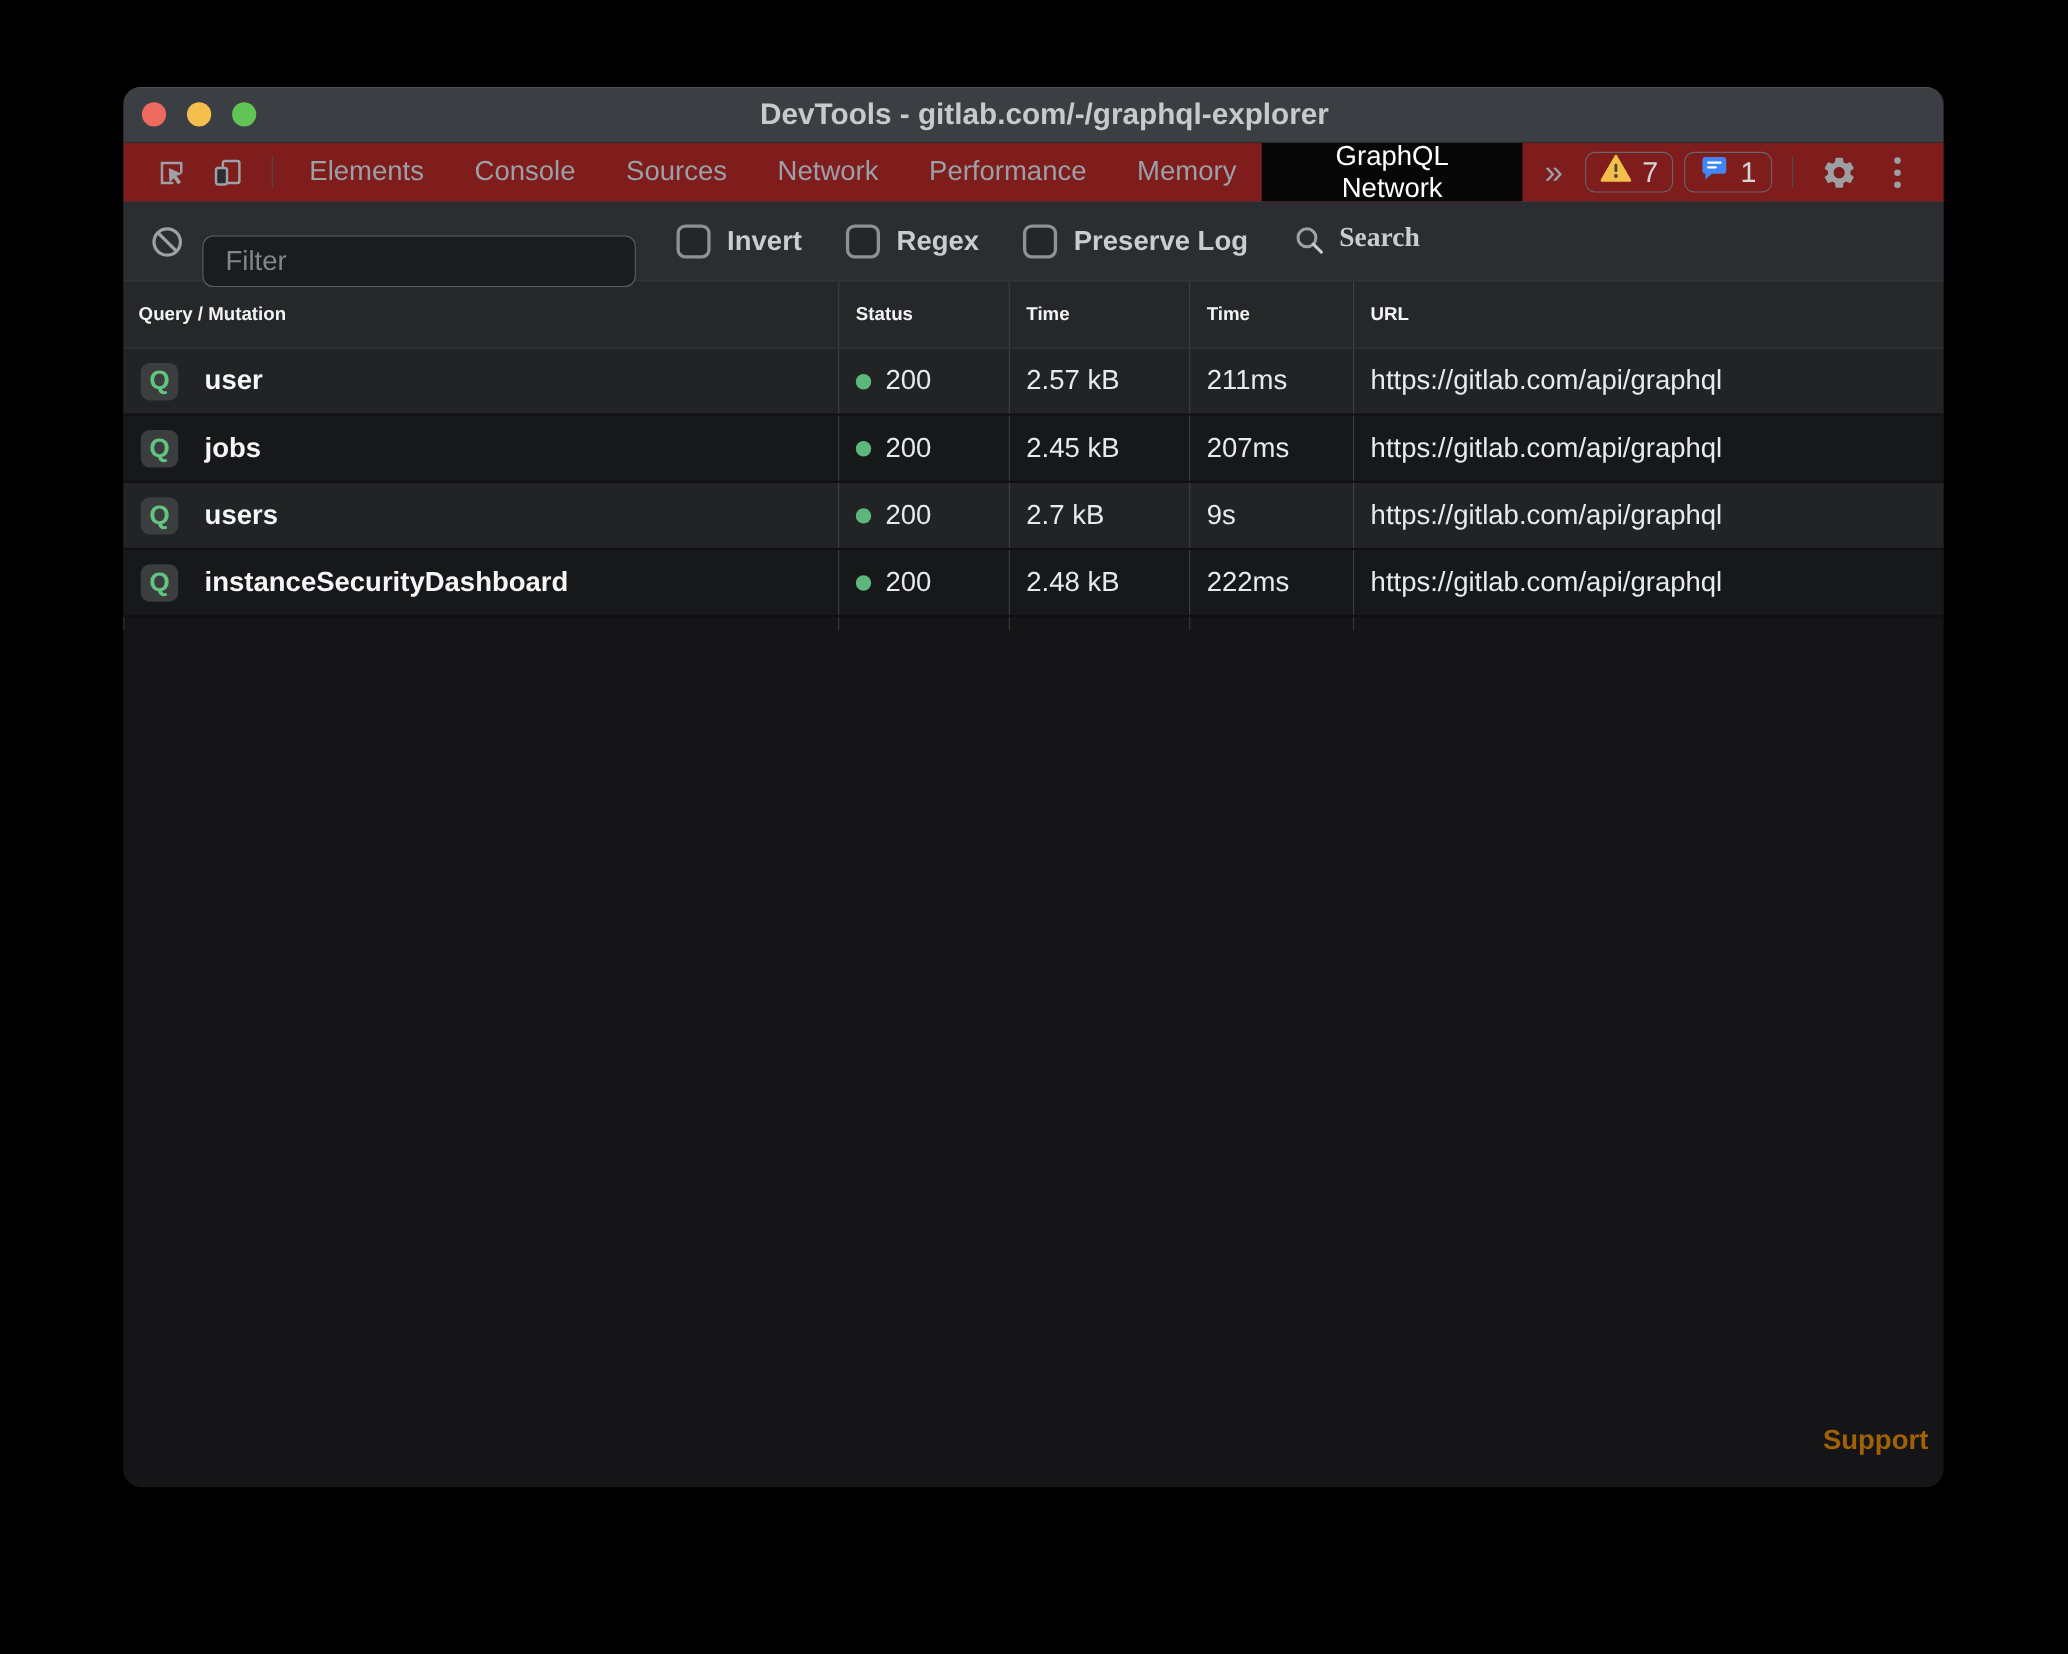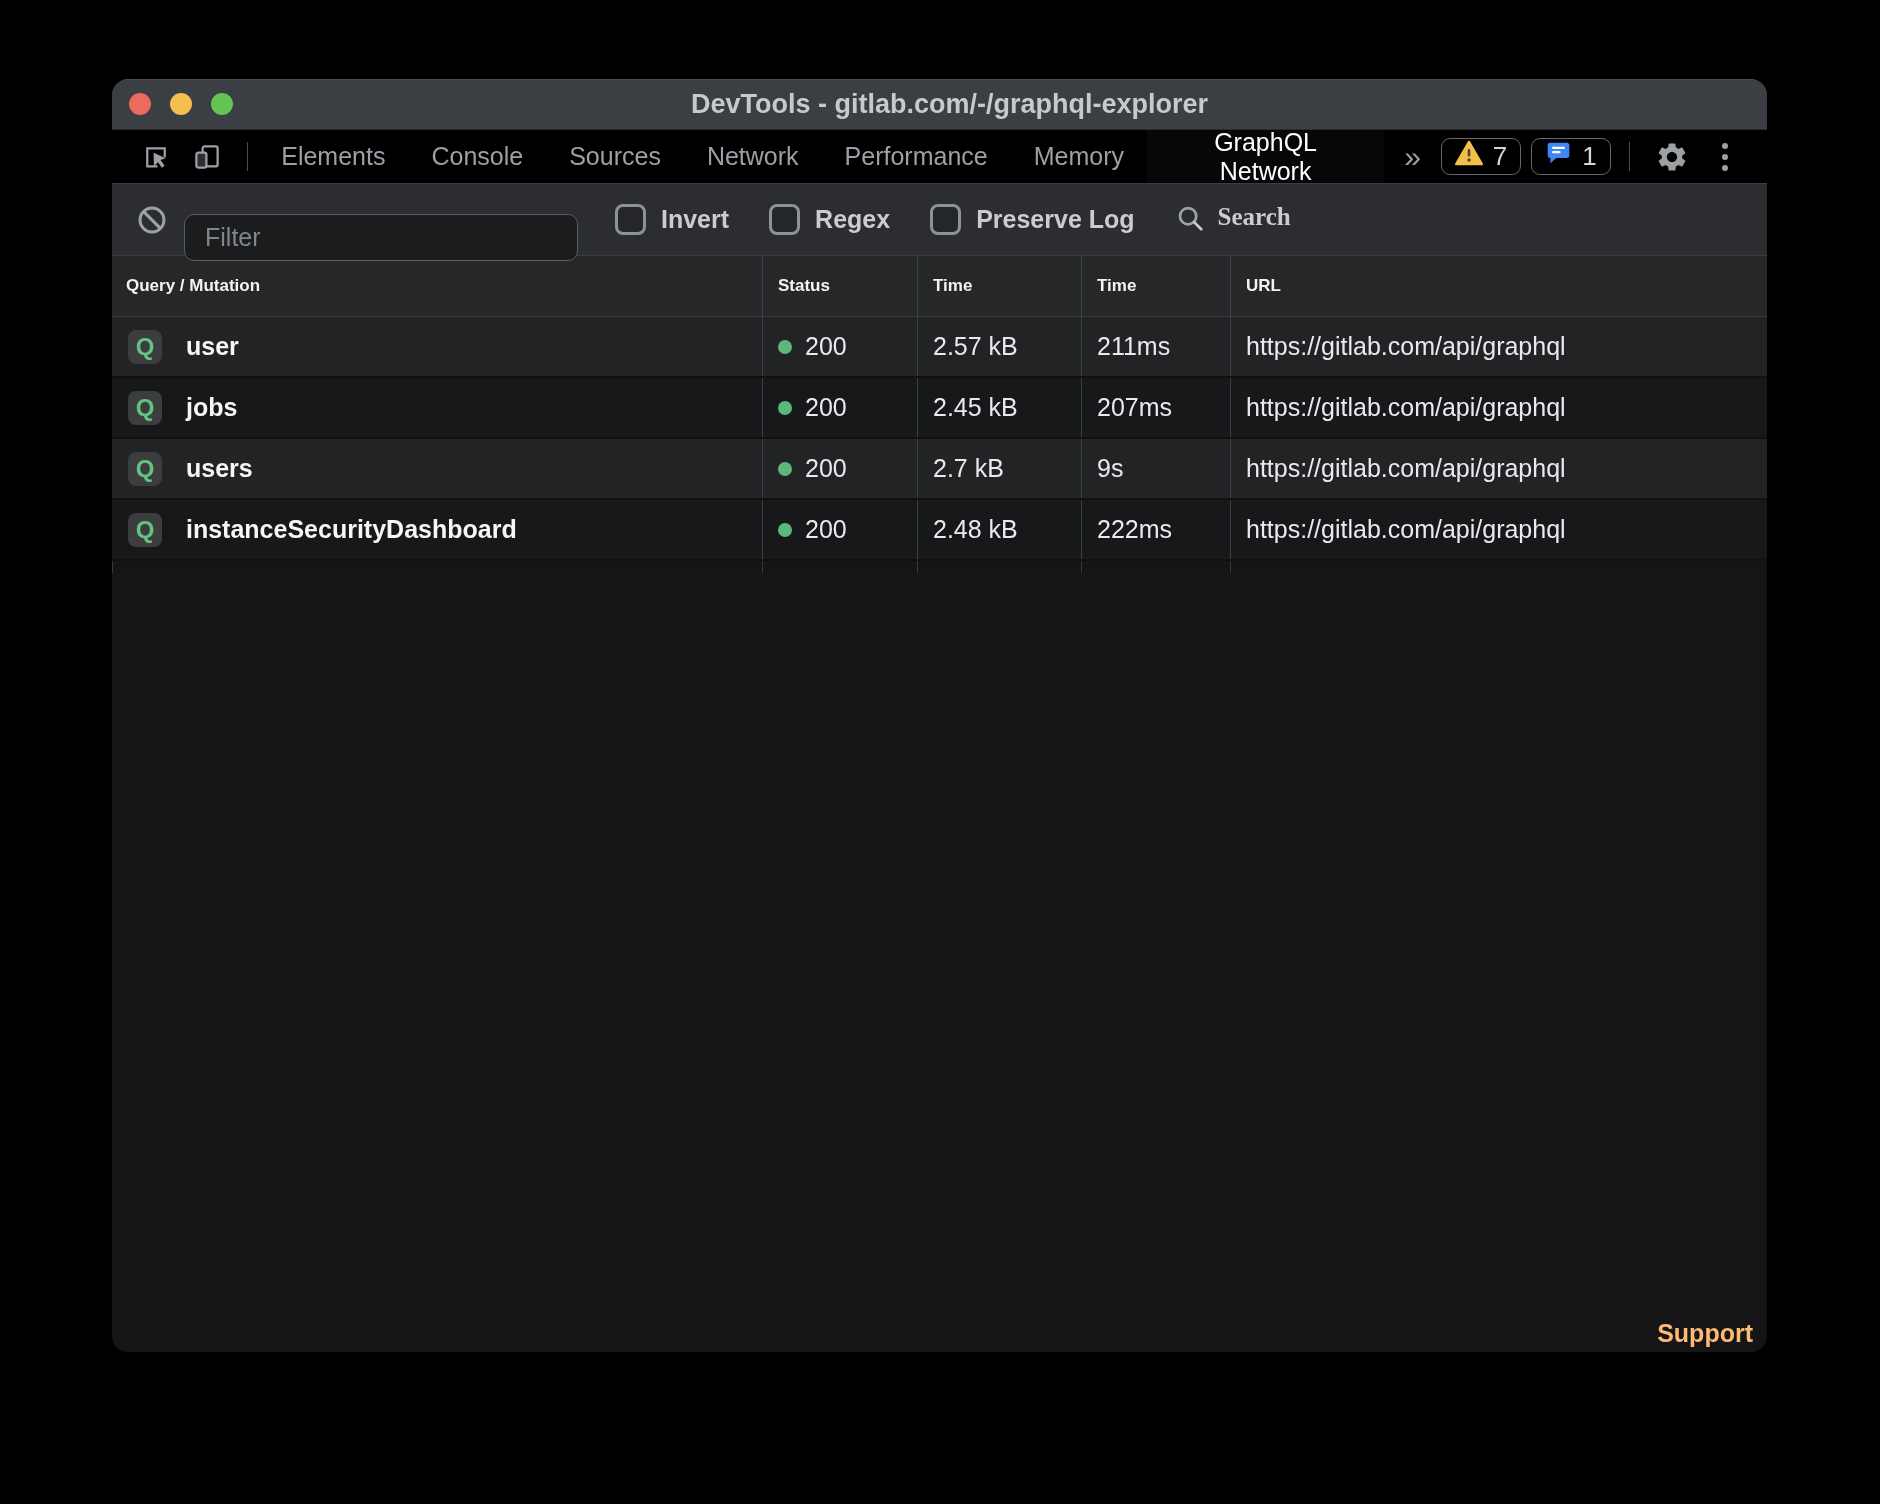--- a/index.html
+++ b/index.html
@@ -7,21 +7,21 @@
   .window{position:absolute;left:112px;top:79px;width:1655px;height:1273px;background:#151517;
     border-radius:16px;overflow:hidden;}
   
   .titlebar{position:relative;height:50px;background:#3b3e42;display:flex;align-items:center;justify-content:center;
     border-bottom:1px solid #2a2c2e;box-shadow:inset 0 1px 0 rgba(255,255,255,.09);padding-left:20px;}
   .lights{position:absolute;left:17px;top:0;height:50px;display:flex;align-items:center;gap:19px;}
   .light{width:22px;height:22px;border-radius:50%;display:inline-block;border:none;padding:0;cursor:default;}
   .light.red{background:#ec6a5e;}.light.yellow{background:#f4bf4f;}.light.green{background:#61c454;}
   .title{color:#c7cacd;font-size:27px;font-weight:700;}
   
-  .tabbar{height:53px;background:#000000;display:flex;align-items:stretch;border-bottom:1px solid #3a3d40;}
+  .tabbar{height:53px;background:#7f1d1d;display:flex;align-items:stretch;border-bottom:1px solid #3a3d40;}
   .iconbtn{background:none;border:none;padding:0;margin:0;display:flex;align-items:center;justify-content:center;cursor:pointer;}
   .iconbtn svg{display:block;}
   .ib-inspect{margin-left:22px;width:44px;}
   .ib-device{width:48px;margin-left:6px;}
   .vsep{width:1px;background:#4a4d50;margin:12px 0;}
   .vsep.v1{margin-left:16px;margin-right:10px;}
   .tabs{display:flex;align-items:stretch;}
   .tab{background:none;border:none;color:#9aa0a6;font-size:25px;padding:0 23px;cursor:pointer;
     font-family:inherit;display:flex;align-items:center;}
   .tab.active{background:#070708;color:#ffffff;}
@@ -55,21 +55,21 @@
   .row{height:61px;box-sizing:border-box;border-bottom:2px solid #111113;}
   .row.odd{background:#212325;}
   .row.even{background:#17181a;}
   .row .c{color:#e8eaed;font-size:25px;white-space:nowrap;overflow:hidden;}
   .qbadge{width:34px;height:34px;margin-left:2px;border-radius:8px;background:#3b3d3f;color:#63c481;
     font-weight:700;font-size:24px;display:flex;align-items:center;justify-content:center;flex:none;}
   .rowname{color:#f5f6f7;font-weight:700;margin-left:24px;}
   .dot{width:14px;height:14px;border-radius:50%;background:#5cb87a;display:inline-block;margin-right:13px;flex:none;}
   .stub{height:12px;}
   .stub .c{border-left:1px solid #36383a;}
-  .support{position:absolute;right:14px;bottom:4px;color:#fdba74;font-size:25px;font-weight:700;cursor:pointer;}
+  .support{position:absolute;right:14px;bottom:28px;color:#a16207;font-size:25px;font-weight:700;cursor:pointer;}
   svg .st{stroke:#9da0a6;fill:none;}
 </style>
 </head>
 <body>
 
 <div class="window">
 
   <div class="titlebar">
     <div class="lights">
       <button class="light red"></button>

